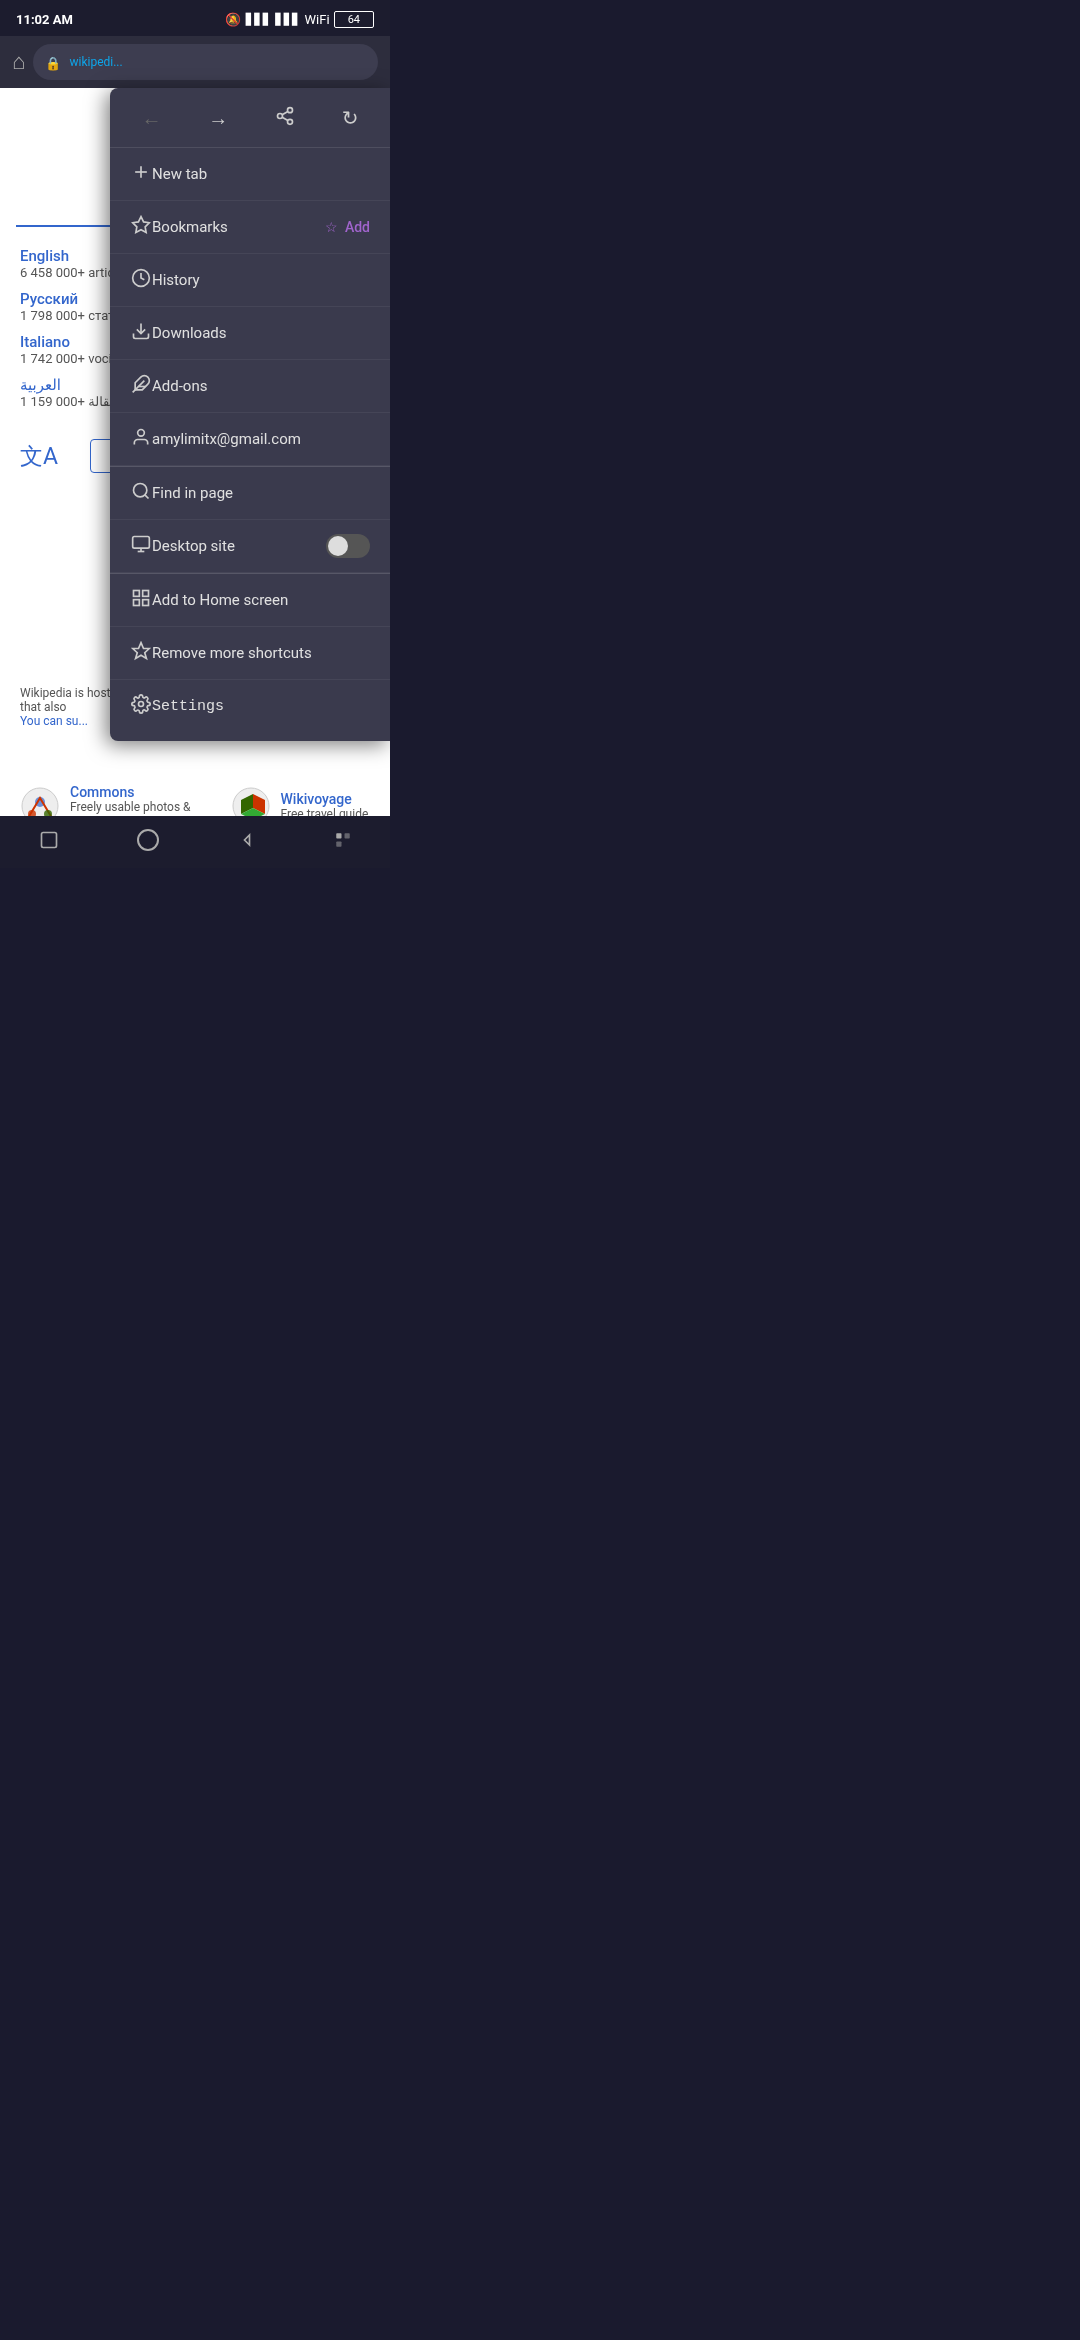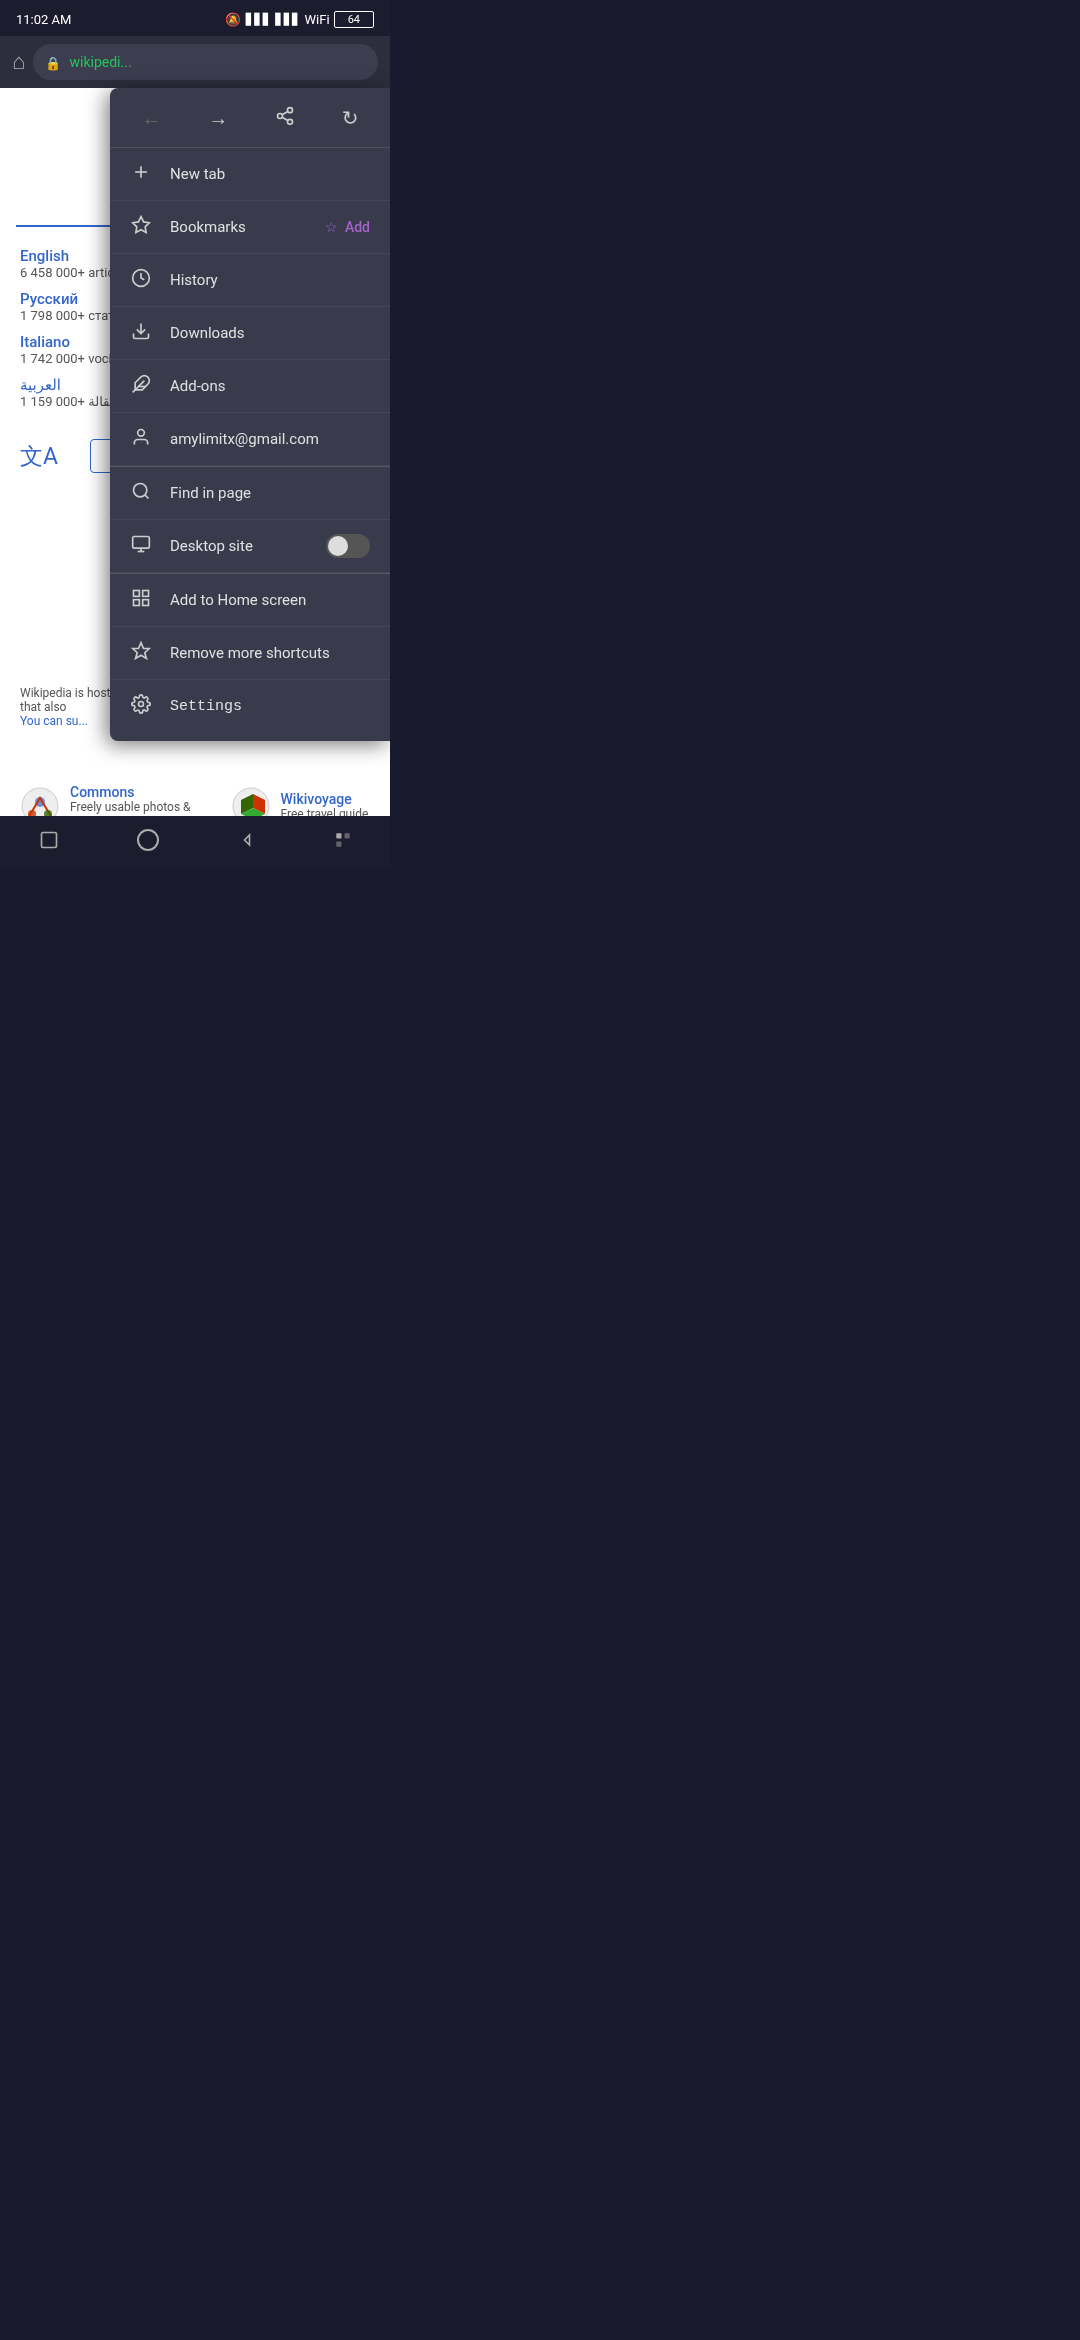--- a/index.html
+++ b/index.html
@@ -19,21 +19,21 @@
       background: #1c1c2e;
       display: flex;
       justify-content: space-between;
       align-items: center;
       padding: 8px 16px 6px;
       height: 36px;
     }
     .status-time {
       color: white;
       font-size: 13px;
-      font-weight: 400;
+      font-weight: 700;
     }
     .status-icons {
       display: flex;
       align-items: center;
       gap: 4px;
       color: white;
       font-size: 11px;
     }
 
     
@@ -53,22 +53,22 @@
       flex: 1;
       background: #3d3d50;
       border-radius: 20px;
       display: flex;
       align-items: center;
       padding: 6px 12px;
       gap: 8px;
       height: 36px;
     }
     .url-text {
-      color: #22c55e;
-      font-size: 14px;
+      color: #0ea5e9;
+      font-size: 12px;
     }
 
     
     .page-content {
       background: white;
       position: relative;
       height: 780px;
       overflow: hidden;
     }
 
@@ -209,21 +209,20 @@
       cursor: pointer;
     }
     .menu-tool-btn.disabled {
       color: #666;
     }
 
     
     .menu-item {
       display: flex;
       align-items: center;
-      gap: 18px;
       padding: 14px 20px;
       cursor: pointer;
       border-bottom: 1px solid rgba(255,255,255,0.06);
     }
     .menu-item:last-child {
       border-bottom: none;
       font-family: Liberation Mono, monospace;
     }
     .menu-item-icon {
       color: #ccc;

